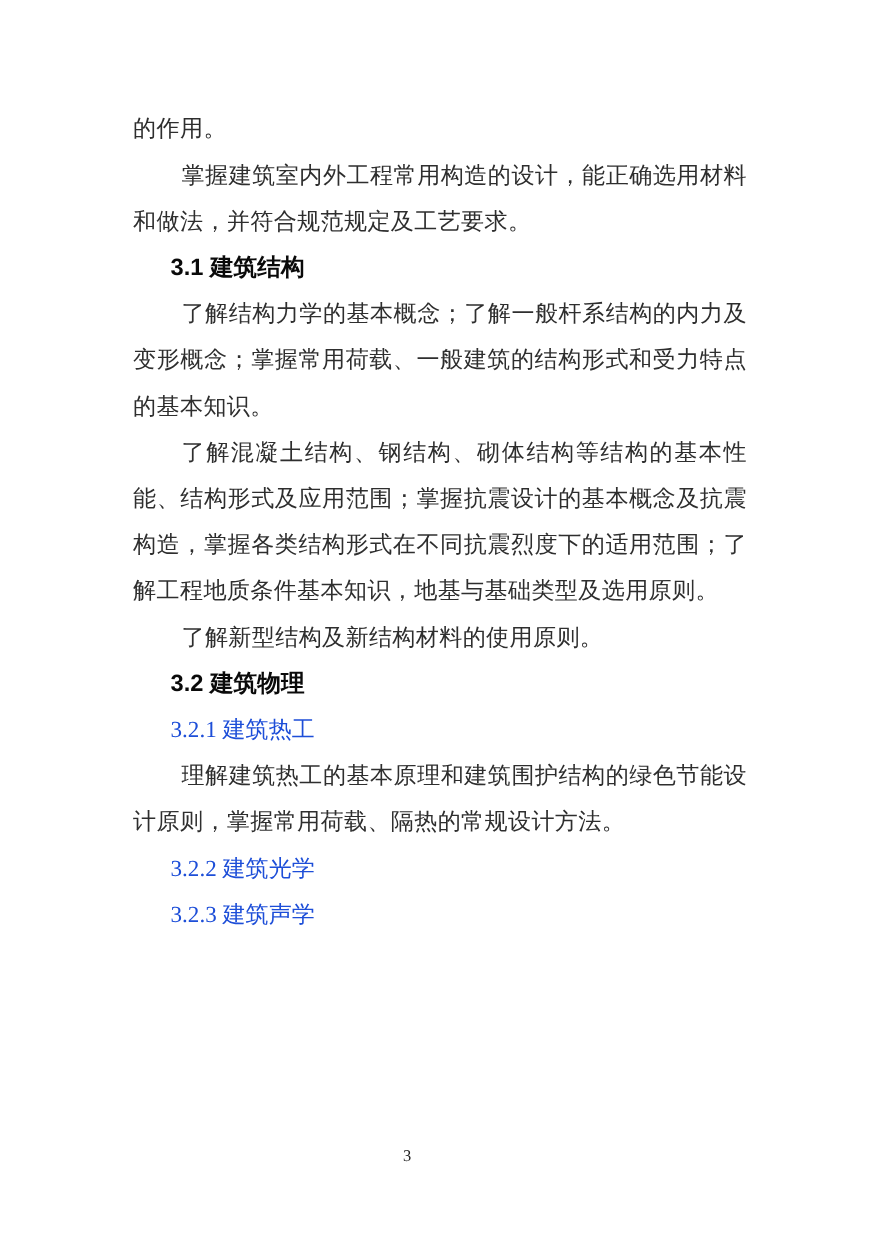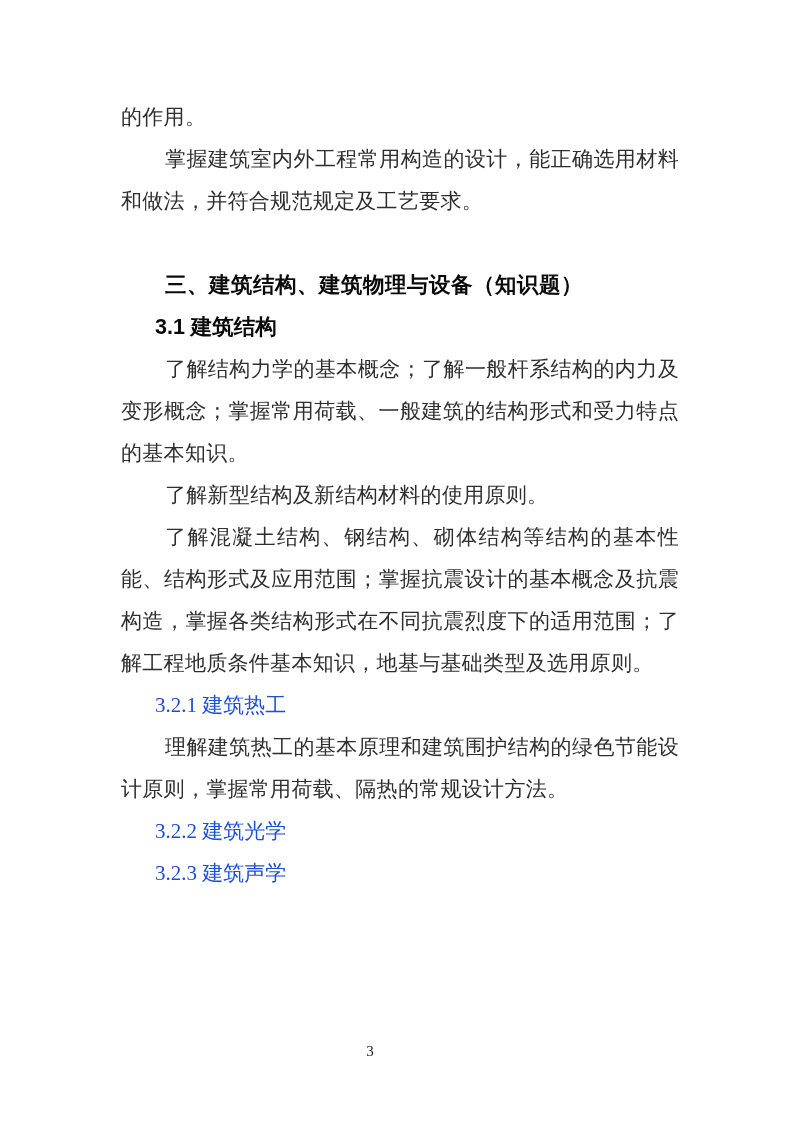--- a/index.html
+++ b/index.html
@@ -75,24 +75,24 @@
     color: #222222;
   }
 </style>
 </head>
 <body>
 
 <div class="page">
   <main class="text-column">
       <div class="block body">的作用。</div>
       <div class="block body indent">掌握建筑室内外工程常用构造的设计，能正确选用材料和做法，并符合规范规定及工艺要求。</div>
-      <div class="block h1">三、建筑结构、建筑物理与设备（知识题）</div>
       <div class="block h2">3.1 建筑结构</div>
       <div class="block body indent">了解结构力学的基本概念；了解一般杆系结构的内力及变形概念；掌握常用荷载、一般建筑的结构形式和受力特点的基本知识。</div>
+      <div class="block body indent">了解混凝土结构、钢结构、砌体结构等结构的基本性能、结构形式及应用范围；掌握抗震设计的基本概念及抗震构造，掌握各类结构形式在不同抗震烈度下的适用范围；了解工程地质条件基本知识，地基与基础类型及选用原则。</div>
       <div class="block body indent">了解新型结构及新结构材料的使用原则。</div>
-      <div class="block body indent">了解混凝土结构、钢结构、砌体结构等结构的基本性能、结构形式及应用范围；掌握抗震设计的基本概念及抗震构造，掌握各类结构形式在不同抗震烈度下的适用范围；了解工程地质条件基本知识，地基与基础类型及选用原则。</div>
+      <div class="block h2">3.2 建筑物理</div>
       <div class="block h3">3.2.1 建筑热工</div>
       <div class="block body indent">理解建筑热工的基本原理和建筑围护结构的绿色节能设计原则，掌握常用荷载、隔热的常规设计方法。</div>
       <div class="block h3">3.2.2 建筑光学</div>
       <div class="block h3">3.2.3 建筑声学</div>
     </main>
   <footer class="page-number">3</footer>
 </div>
 
 </body></html>

